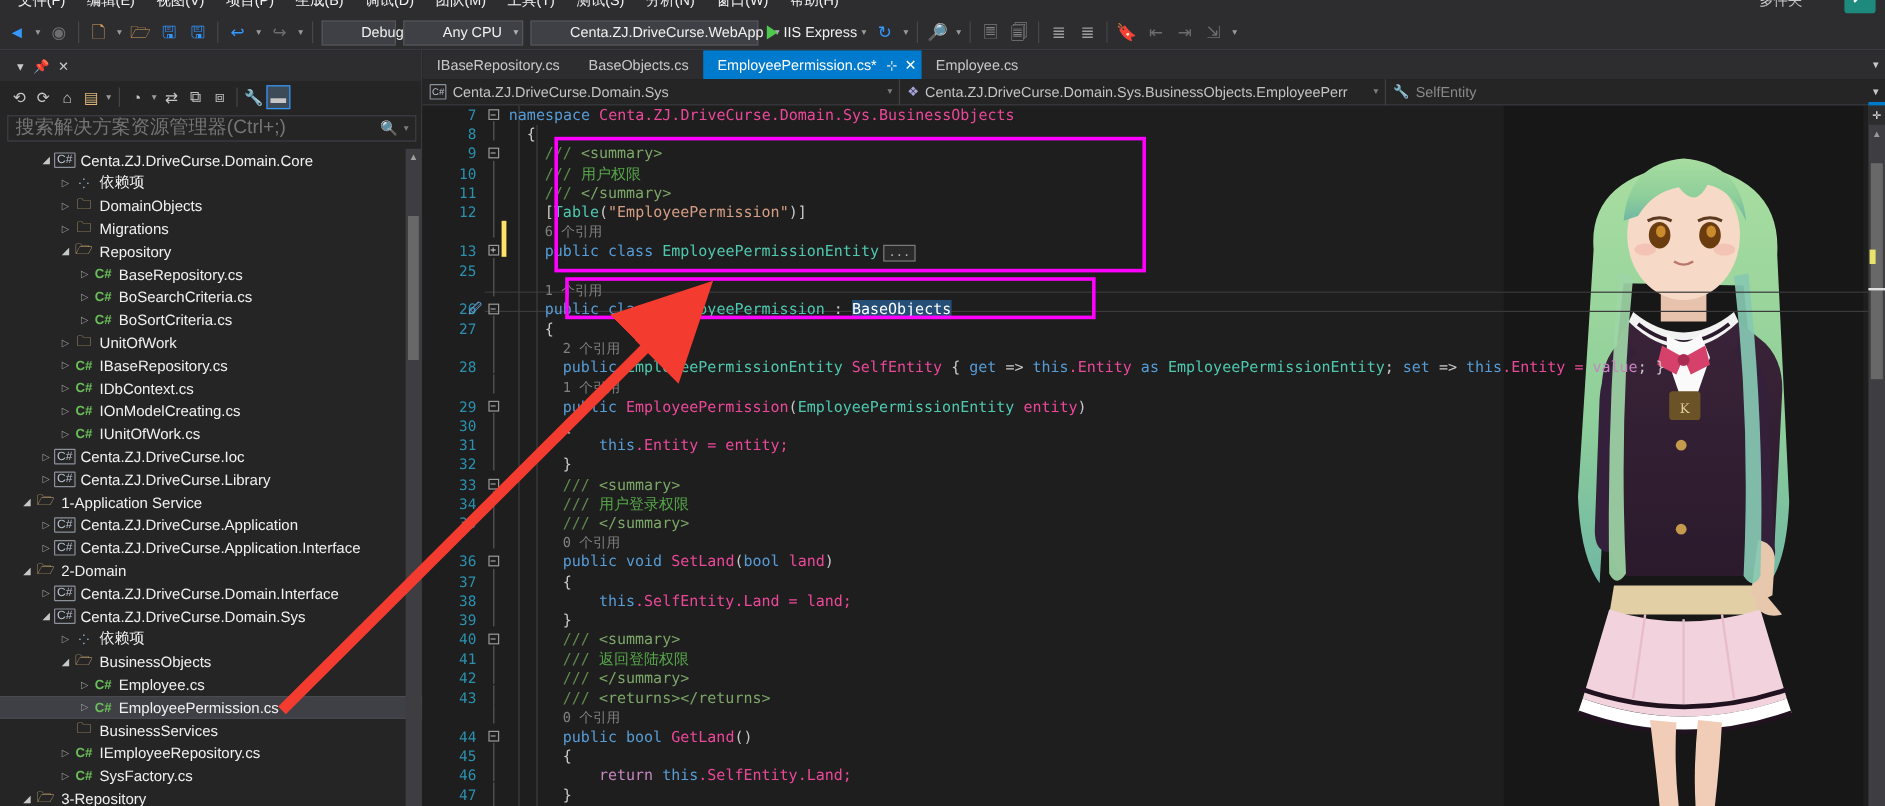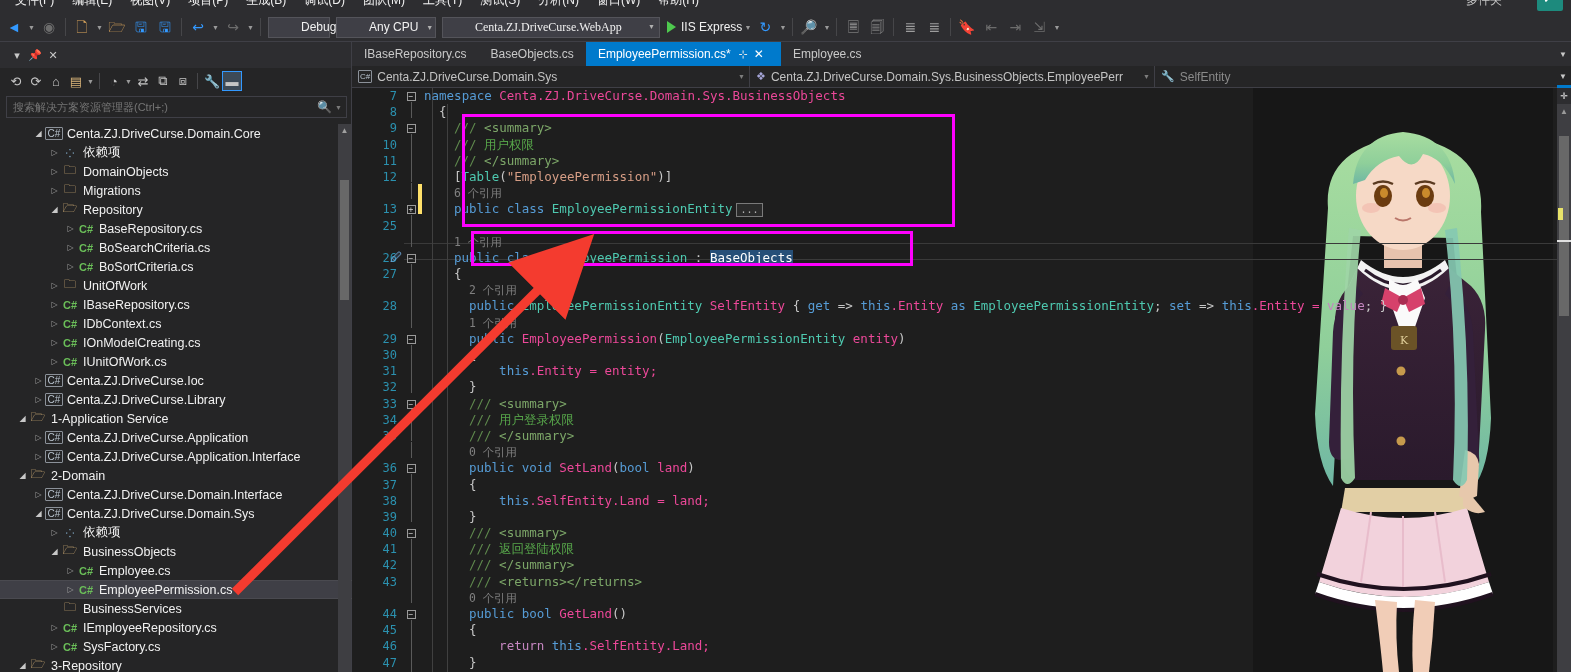--- a/index.html
+++ b/index.html
@@ -47,21 +47,21 @@
   .tb-sep { width: 1px; height: 18px; background: #464649; margin: 0 4px; }
   .tb-combo {
     height: 21px; background: #3f3f46; border: 1px solid #54545a;
     color: #f1f1f1; font-size: 12px; display: flex; align-items: center;
     padding: 0 4px 0 6px; margin: 0 3px; white-space: nowrap;
   }
   .tb-combo .cv { flex: 1; margin-left: 26px; }
   .tb-combo .ca { color: #b0b0b0; font-size: 7px; margin-left: 8px; }
   .combo-debug { width: 62px; }
   .combo-cpu { width: 100px; }
-  .combo-proj { width: 218px; font-family: Liberation Serif, serif; }
+  .combo-proj { width: 190px; }
   .run-btn { display: flex; align-items: center; color: #f1f1f1; font-size: 12px; margin-left: 4px; }
   .run-tri {
     width: 0; height: 0; border-left: 9px solid #4ec94e;
     border-top: 6px solid transparent; border-bottom: 6px solid transparent;
     margin-right: 5px;
   }
 
   
   .ic { font-size: 14px; line-height: 1; }
   .ic-blue { color: #3399ff; }
@@ -89,21 +89,21 @@
   .se-tb { width: 20px; height: 20px; display:flex; align-items:center; justify-content:center;
     color: #c6c6c6; font-size: 13px; position: relative; }
   .se-tb.active { border: 1px solid #3399ff; background: #3d4a57; }
   .se-tb-sep { width:1px; height:16px; background:#464649; margin: 0 4px; }
   .se-search {
     height: 22px; margin: 2px 4px 0 6px; background: #252526;
     border: 1px solid #3f3f46; display: flex; align-items: center; padding: 0 4px 0 6px;
   }
   .se-search input {
     flex: 1; background: transparent; border: none; outline: none;
-    color: #fdba74; font-size: 11px; font-family: "Liberation Sans", sans-serif;
+    color: #fdba74; font-size: 16px; font-family: "Liberation Sans", sans-serif;
   }
   .se-search .mag { color: #4a9edd; font-size: 12px; }
   .se-search .carr { color: #7a7a7a; font-size: 7px; margin-left: 3px; }
 
   .se-tree { position: absolute; top: 82px; left: 0; width: 352px; height: 548px; overflow: hidden; }
   .tnode {
     height: 19px; display: flex; align-items: center; white-space: nowrap;
     color: #f1f1f1; font-size: 12.5px; padding-right: 4px;
   }
   .tnode.sel { background: #3f3f46; border-top: 1px solid #4a4a50; border-bottom: 1px solid #4a4a50; }
@@ -125,21 +125,21 @@
      font-size:8px; text-align:center; line-height:14px;}
 
   
   .editor { position: absolute; top: 42px; left: 352px; width: 1219px; height: 630px; background: #1e1e1e; }
 
   .tabstrip { height: 24px; background: #2d2d30; display: flex; align-items: stretch; position: relative; }
   .tab {
     display: flex; align-items: center; padding: 0 12px; color: #c9c9c9; font-size: 12px;
     white-space: nowrap;
   }
-  .tab.active { background: #007acc; color: #ffffff; padding-right: 17px; }
+  .tab.active { background: #007acc; color: #ffffff; padding-right: 4px; }
   .tab .pin { margin-left: 8px; font-size: 11px; color: #e8e8e8; }
   .tab .clo { margin-left: 6px; font-size: 12px; color: #ffffff; }
   .tabstrip .tabs-arrow {
     position: absolute; right: 4px; top: 0; height: 24px; display:flex; align-items:center;
     color: #c8c8c8; font-size: 8px;
   }
 
   .navbar {
     height: 22px; background: #252526; display: flex; align-items: center;
     border-bottom: 1px solid #3f3f46; font-size: 12px; color: #c3c3c3;

